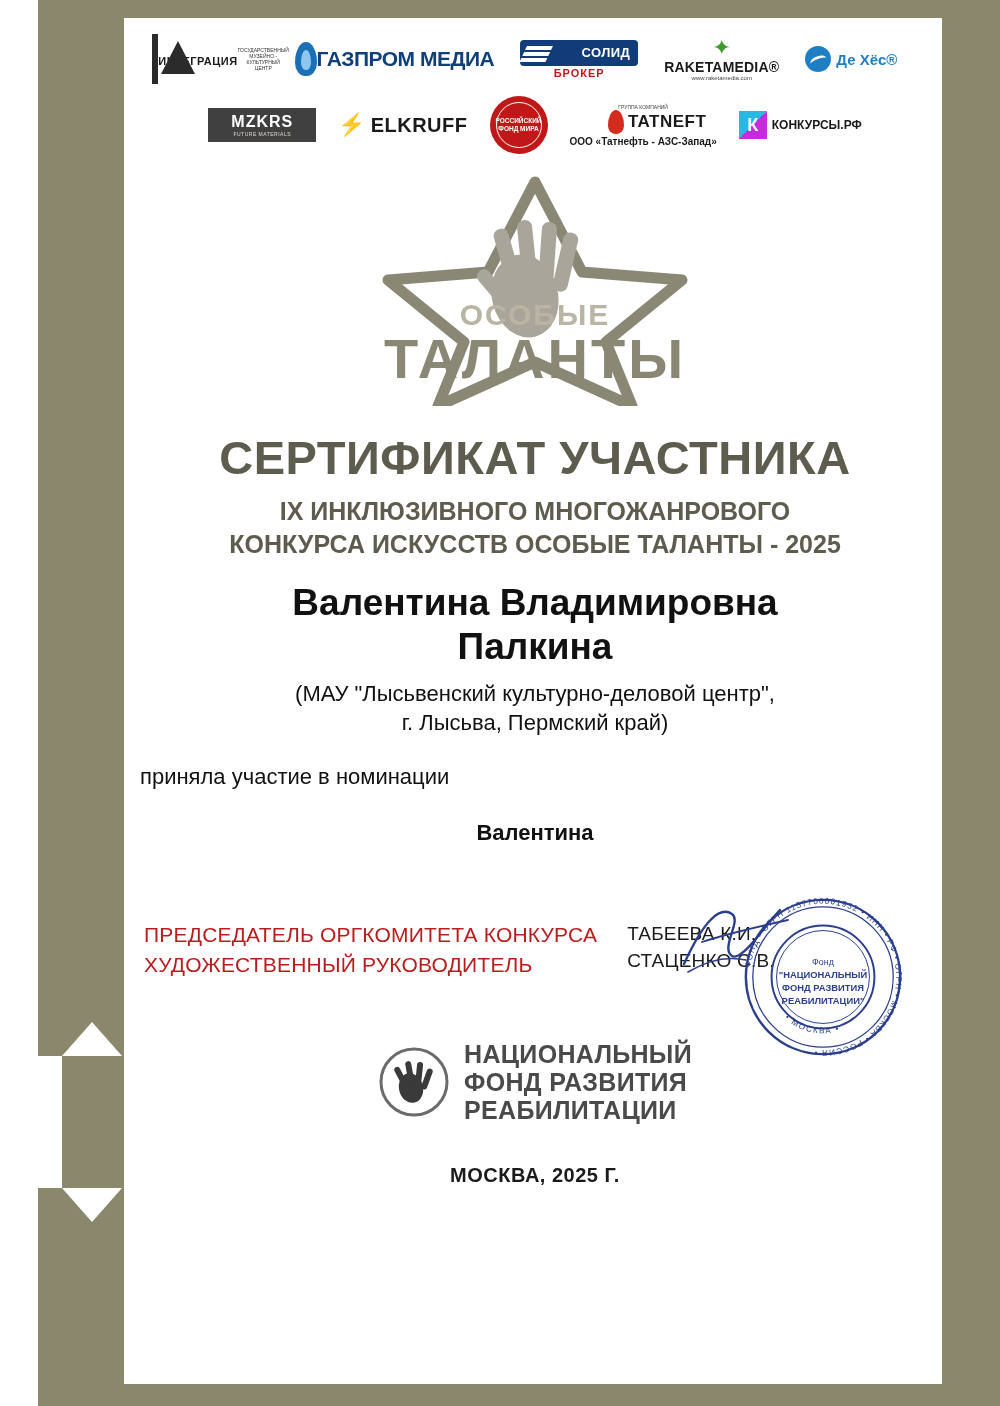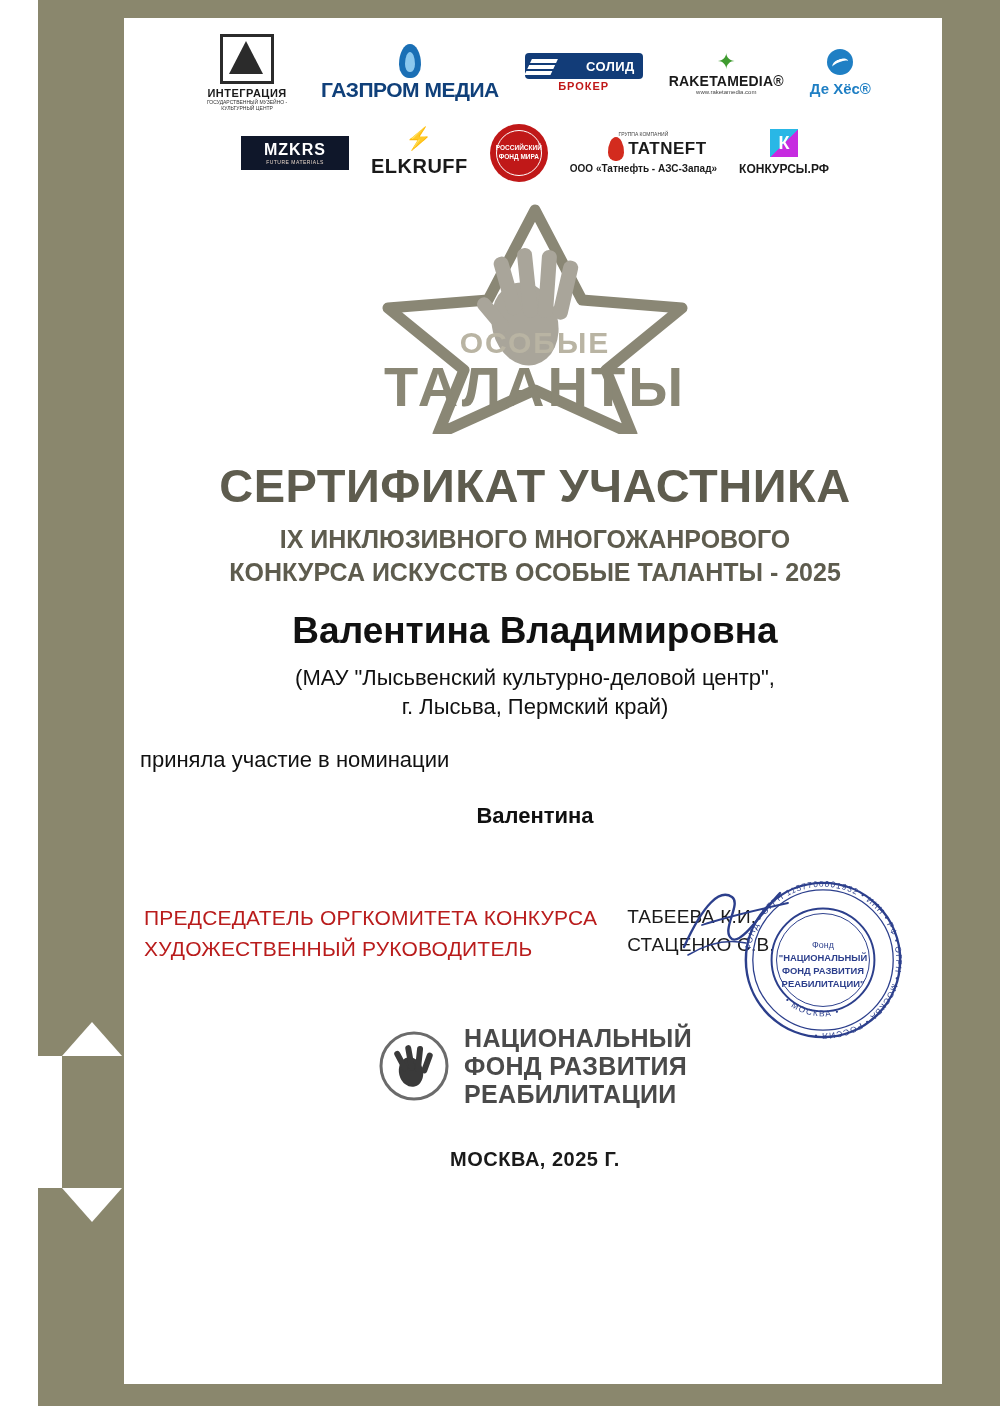--- a/index.html
+++ b/index.html
@@ -99,21 +99,21 @@
     gap: 26px;
   }
   .logo-row.row2 {
     margin-top: 12px;
     gap: 22px;
   }
   .logo {
     display: flex;
     align-items: center;
     justify-content: center;
-    flex-direction: column;
+    flex-direction: row;
   }
 
   .lg-integration { width: 96px; }
   .lg-integration .mark {
     width: 48px; height: 44px;
     border: 3px solid #2b2b2b;
     position: relative;
     margin: 0 auto;
   }
   .lg-integration .mark:after {
@@ -187,21 +187,21 @@
     content: "";
     position: absolute; left: 5px; top: 10px;
     width: 17px; height: 7px;
     border-top: 3px solid #fff;
     border-radius: 50%;
     transform: rotate(-20deg);
   }
   .lg-dehus .t { font-size: 15px; font-weight: bold; color: #1f7fc4; }
 
   .lg-mzkrs {
-    width: 108px; height: 34px; background: #0f172a;
+    width: 108px; height: 34px; background: #404040;
     display: flex; flex-direction: column; align-items: center; justify-content: center;
   }
   .lg-mzkrs .t { color: #fff; font-size: 16px; font-weight: bold; letter-spacing: 1px; }
   .lg-mzkrs .s { color: #e3d3c6; font-size: 5px; letter-spacing: .5px; }
 
   .lg-elkruff { display: flex; align-items: center; gap: 5px; }
   .lg-elkruff .bolt { color: #e8b21e; font-size: 22px; line-height: 1; }
   .lg-elkruff .t { font-size: 20px; font-weight: bold; color: #1a1a1a; letter-spacing: .5px; }
 
   .lg-rfm {
@@ -491,20 +491,21 @@
     </div>
 
     <div class="title">СЕРТИФИКАТ УЧАСТНИКА</div>
     <div class="subtitle">
       <div>IX ИНКЛЮЗИВНОГО МНОГОЖАНРОВОГО</div>
       <div>КОНКУРСА ИСКУССТВ ОСОБЫЕ ТАЛАНТЫ - 2025</div>
     </div>
 
     <div class="winner">
       <div>Валентина Владимировна</div>
+      <div>Палкина</div>
     </div>
 
     <div class="org">
       <div>(МАУ "Лысьвенский культурно-деловой центр",</div>
       <div>г. Лысьва, Пермский край)</div>
     </div>
 
     <div class="action">приняла   участие   в номинации</div>
     <div class="genre">Валентина</div>
 

